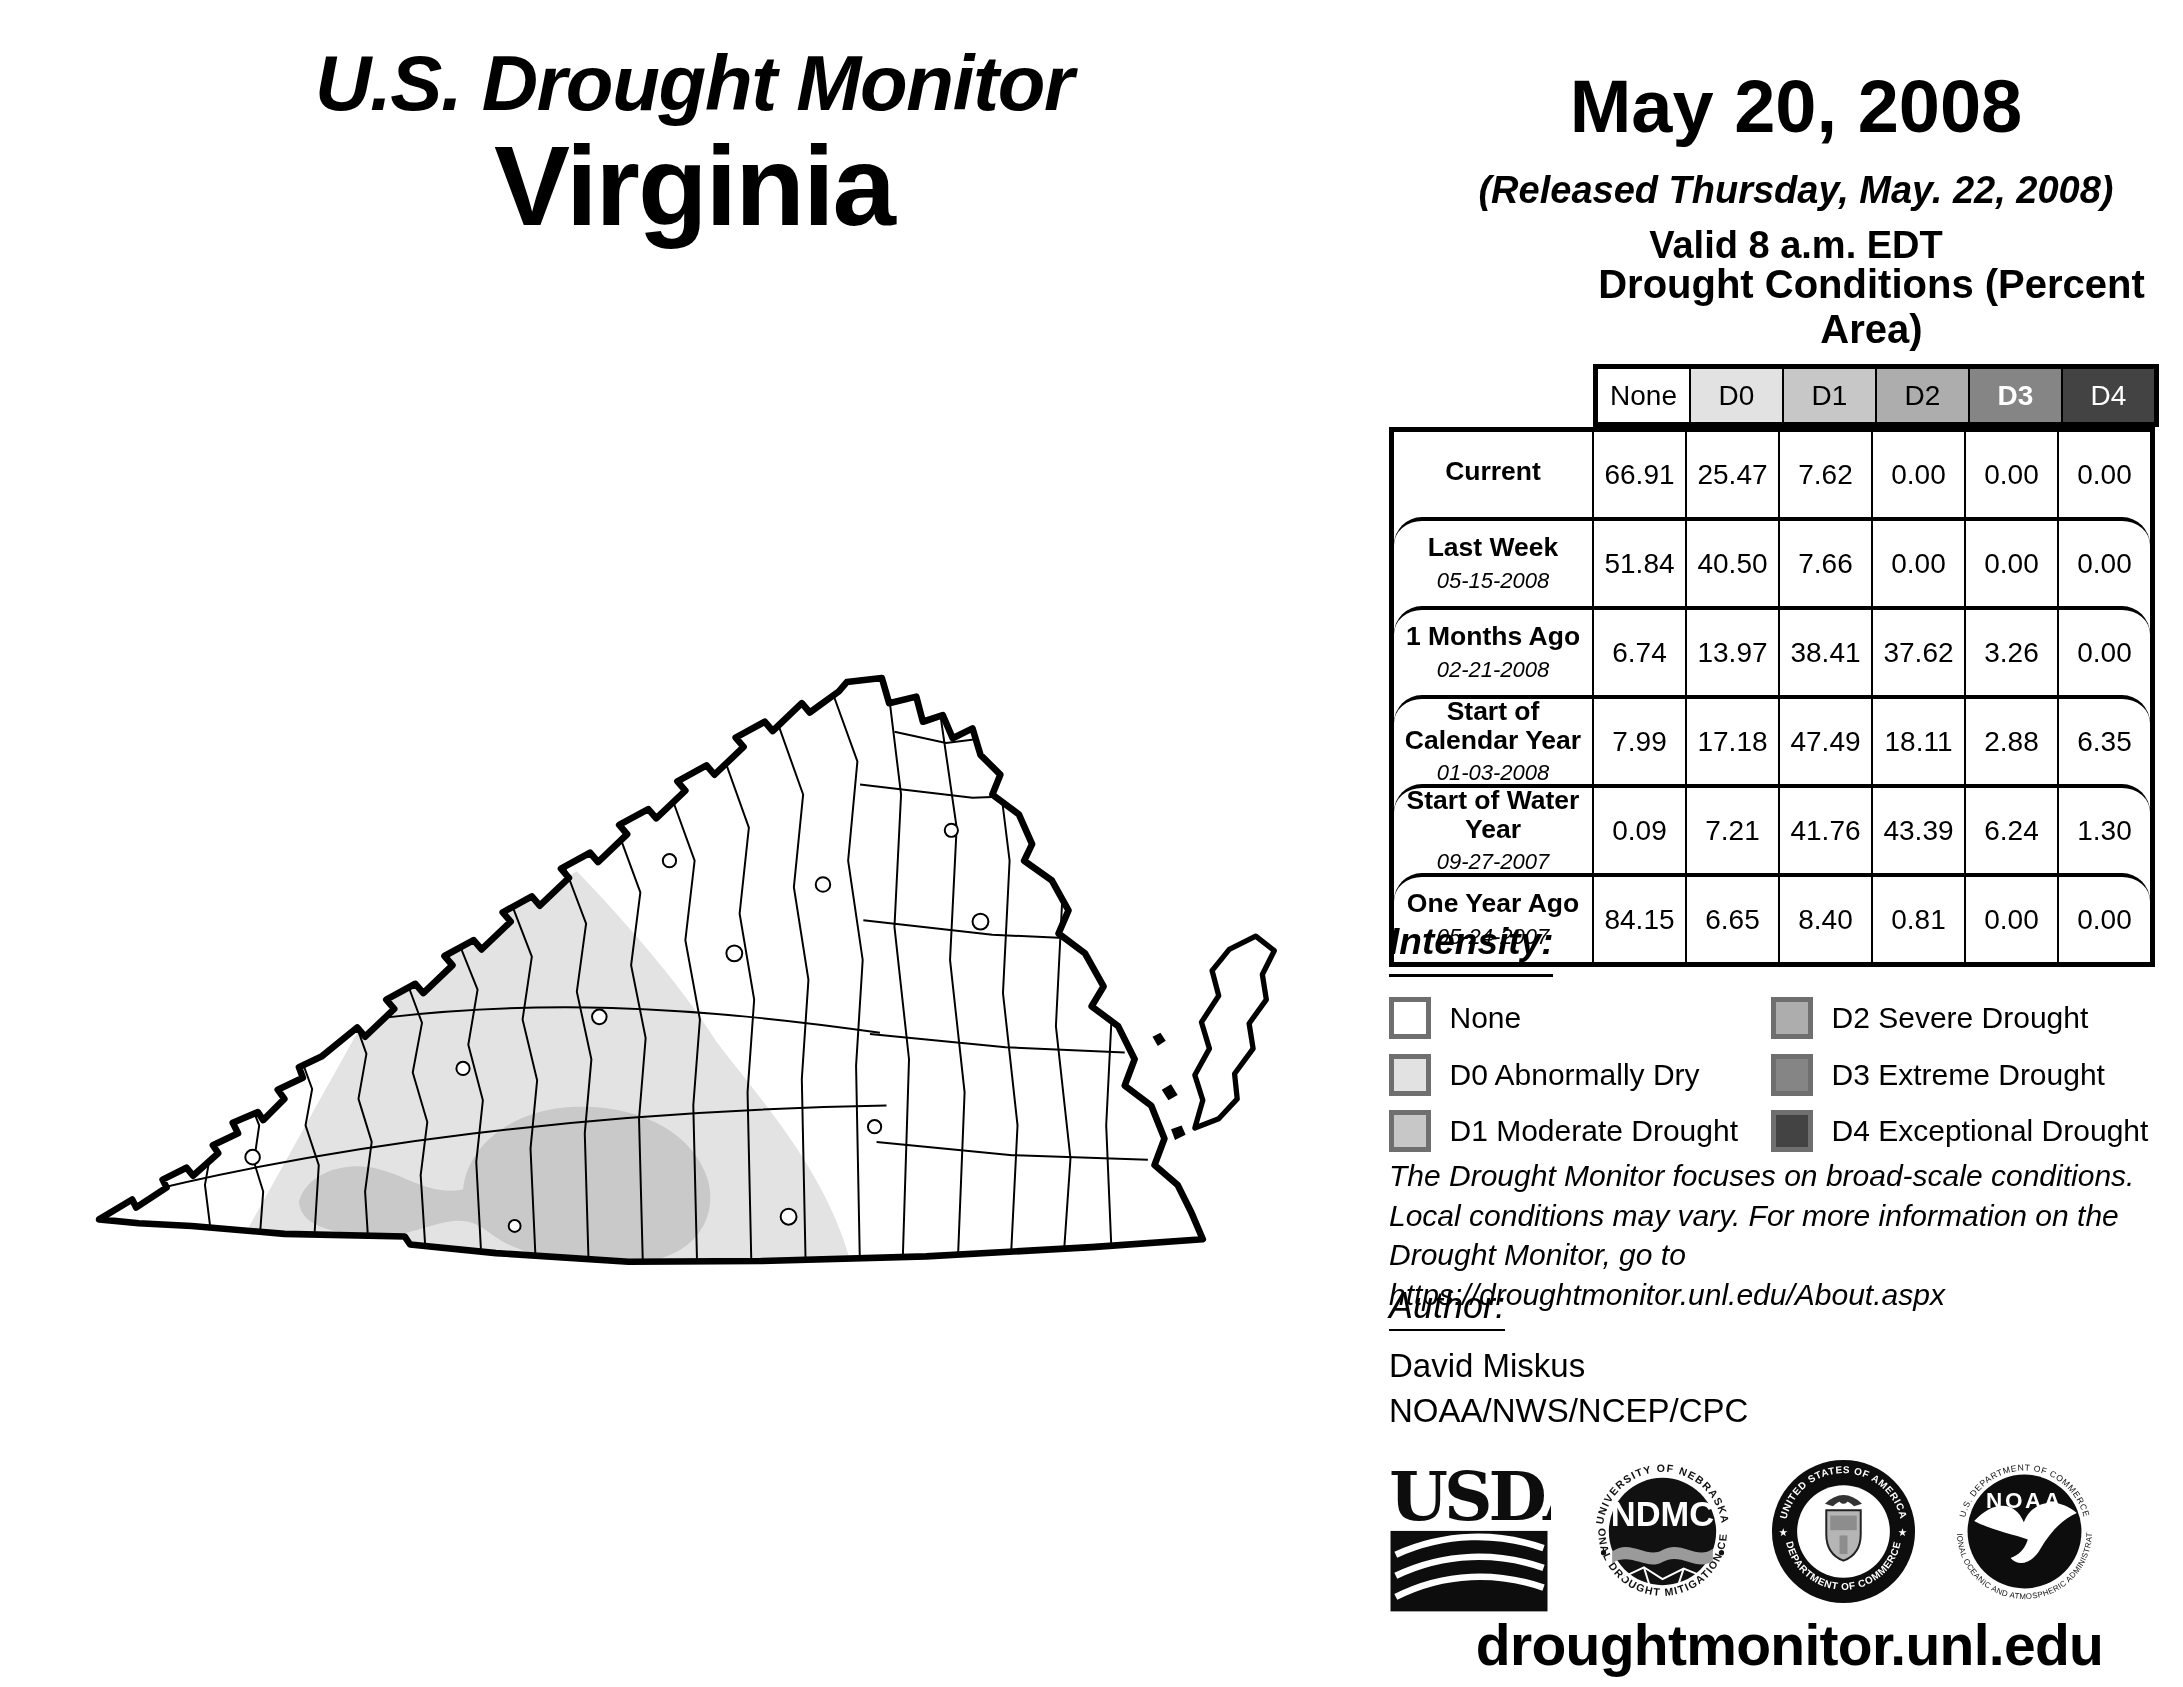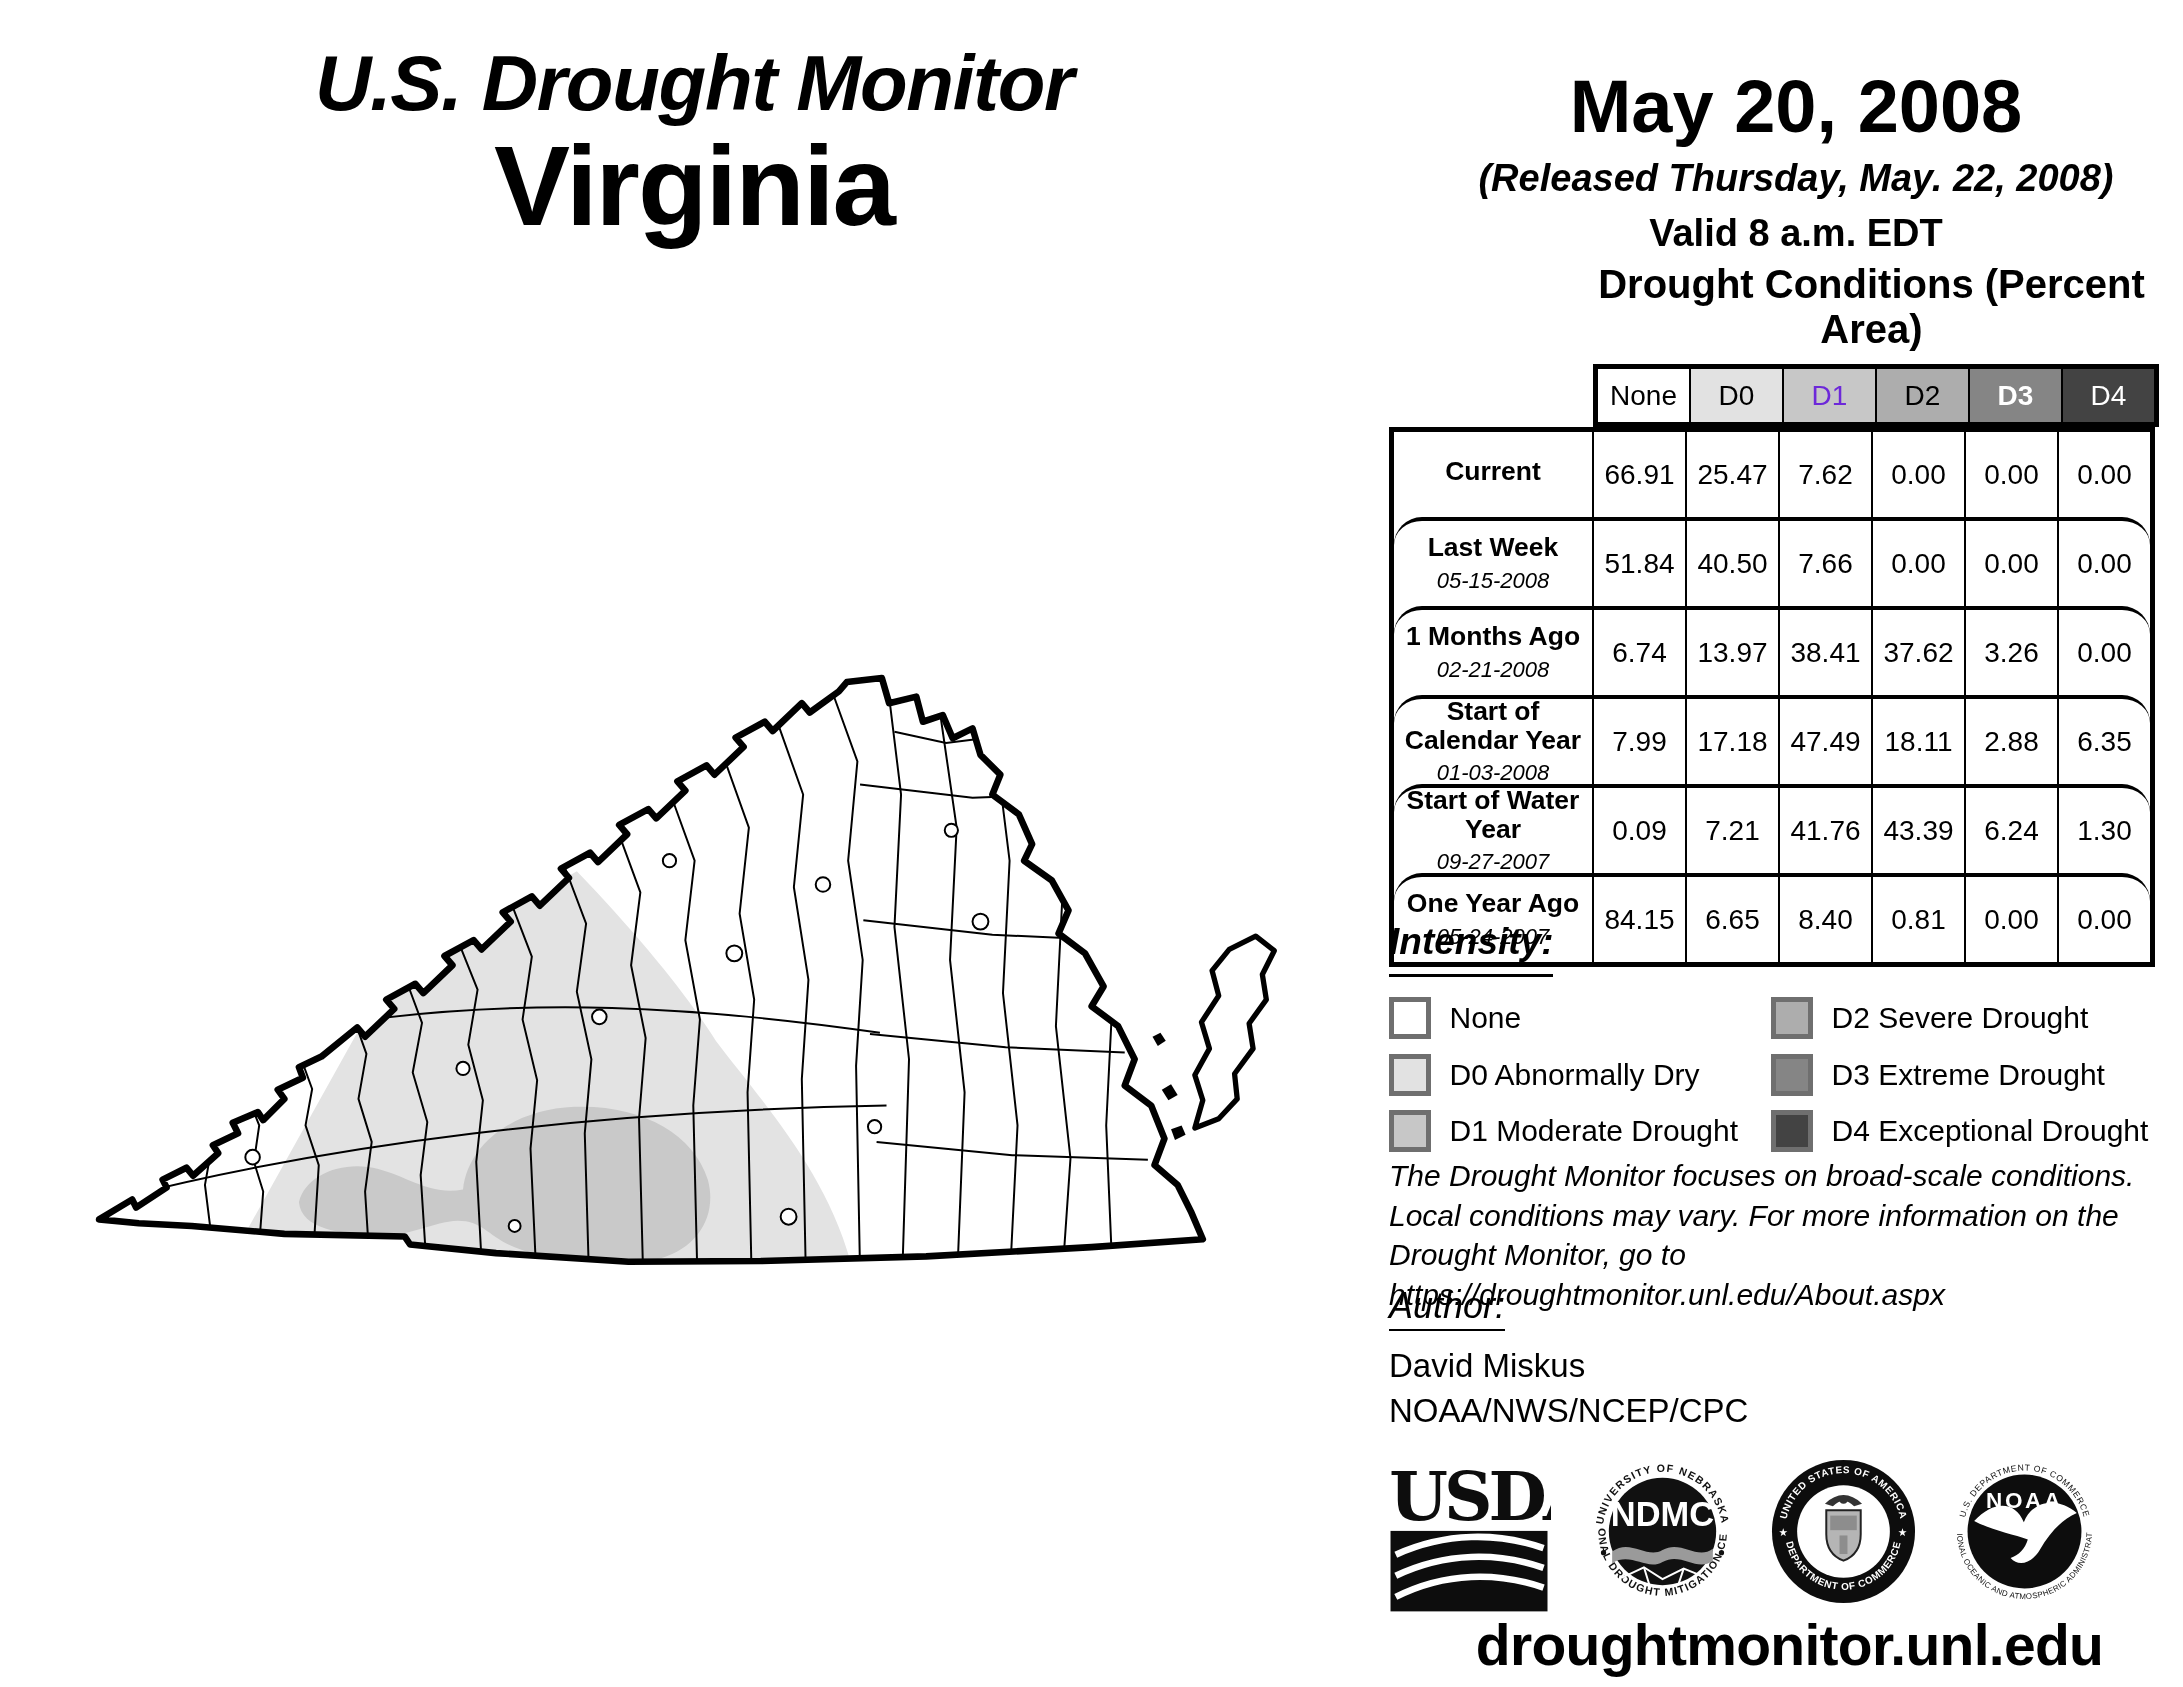--- a/index.html
+++ b/index.html
@@ -6,21 +6,21 @@
   .page{position:relative;width:2183px;height:1687px;background:#fff;overflow:hidden;
         font-family:"Liberation Sans",sans-serif;color:#000;}
 
   
   .title-block{position:absolute;left:198px;top:38px;width:992px;text-align:center;}
   .title1{font-size:78px;font-weight:bold;font-style:italic;letter-spacing:-1.3px;}
   .title2{font-size:114px;font-weight:bold;margin-top:-9.3px;letter-spacing:-2px;}
 
   .release-block{position:absolute;left:1422px;top:64px;width:748px;text-align:center;}
   .rel-date{font-size:74px;font-weight:bold;}
-  .rel-released{font-size:38px;font-weight:bold;font-style:italic;margin-top:8px;}
+  .rel-released{font-size:38px;font-weight:bold;font-style:italic;margin-top:20px;}
   .rel-valid{font-size:38px;font-weight:bold;margin-top:12px;}
 
   
   .tbl{position:absolute;left:1389px;top:262px;}
   .tbl-title{margin-left:198px;width:569px;text-align:center;
              font-size:40px;font-weight:bold;}
   .tbl-header{display:flex;margin-left:204px;margin-top:12px;
               border:5.3px solid #000;width:fit-content;background:#fff;}
   .hcell{width:91px;height:53px;display:flex;align-items:center;justify-content:center;
          font-size:28px;border-left:2.6px solid #000;}
@@ -78,21 +78,21 @@
     <div class="rel-released">(Released Thursday, May. 22, 2008)</div>
     <div class="rel-valid">Valid 8 a.m. EDT</div>
   </div>
 
   <div class="tbl">
     <div class="tbl-title">Drought Conditions (Percent Area)</div>
 
     <div class="tbl-header">
       <div class="hcell" style="background-color: rgb(255, 255, 255); color: rgb(0, 0, 0);">None</div>
       <div class="hcell" style="background-color: rgb(226, 226, 226); color: rgb(0, 0, 0);">D0</div>
-      <div class="hcell" style="background-color: rgb(199, 199, 199); color: #6d28d9;">D1</div>
+      <div class="hcell" style="background-color: rgb(199, 199, 199); color: #000000;">D1</div>
       <div class="hcell" style="background-color: rgb(173, 173, 173); color: rgb(0, 0, 0);">D2</div>
       <div class="hcell" style="background-color: rgb(133, 133, 133); color: rgb(255, 255, 255); font-weight: bold;">D3</div>
       <div class="hcell" style="background-color: rgb(67, 67, 67); color: rgb(255, 255, 255);">D4</div>
     </div>
 
     <div class="tbl-body">
       <div class="trow">
         <div class="lcell">
             <div class="rlabel">Current</div>
             <div class="rdate"></div>

